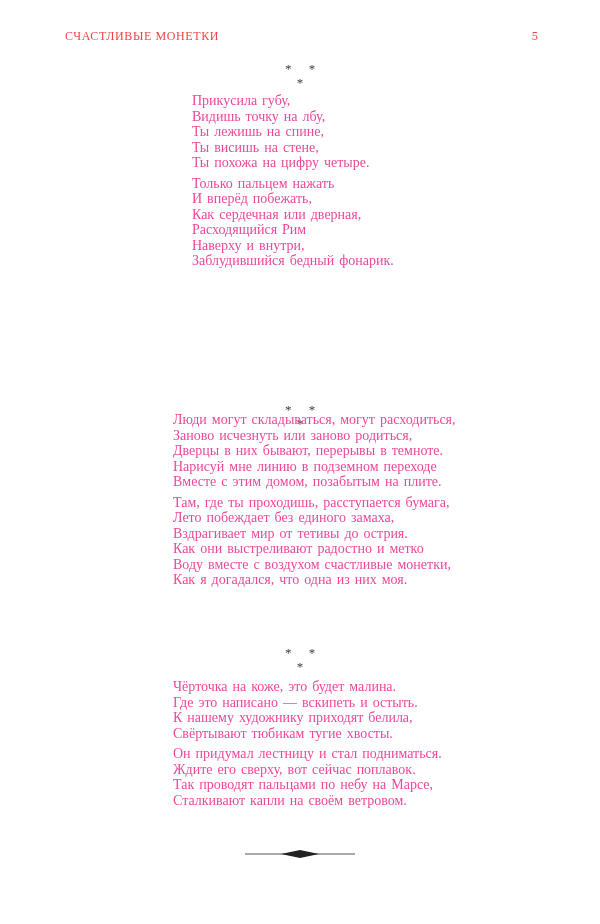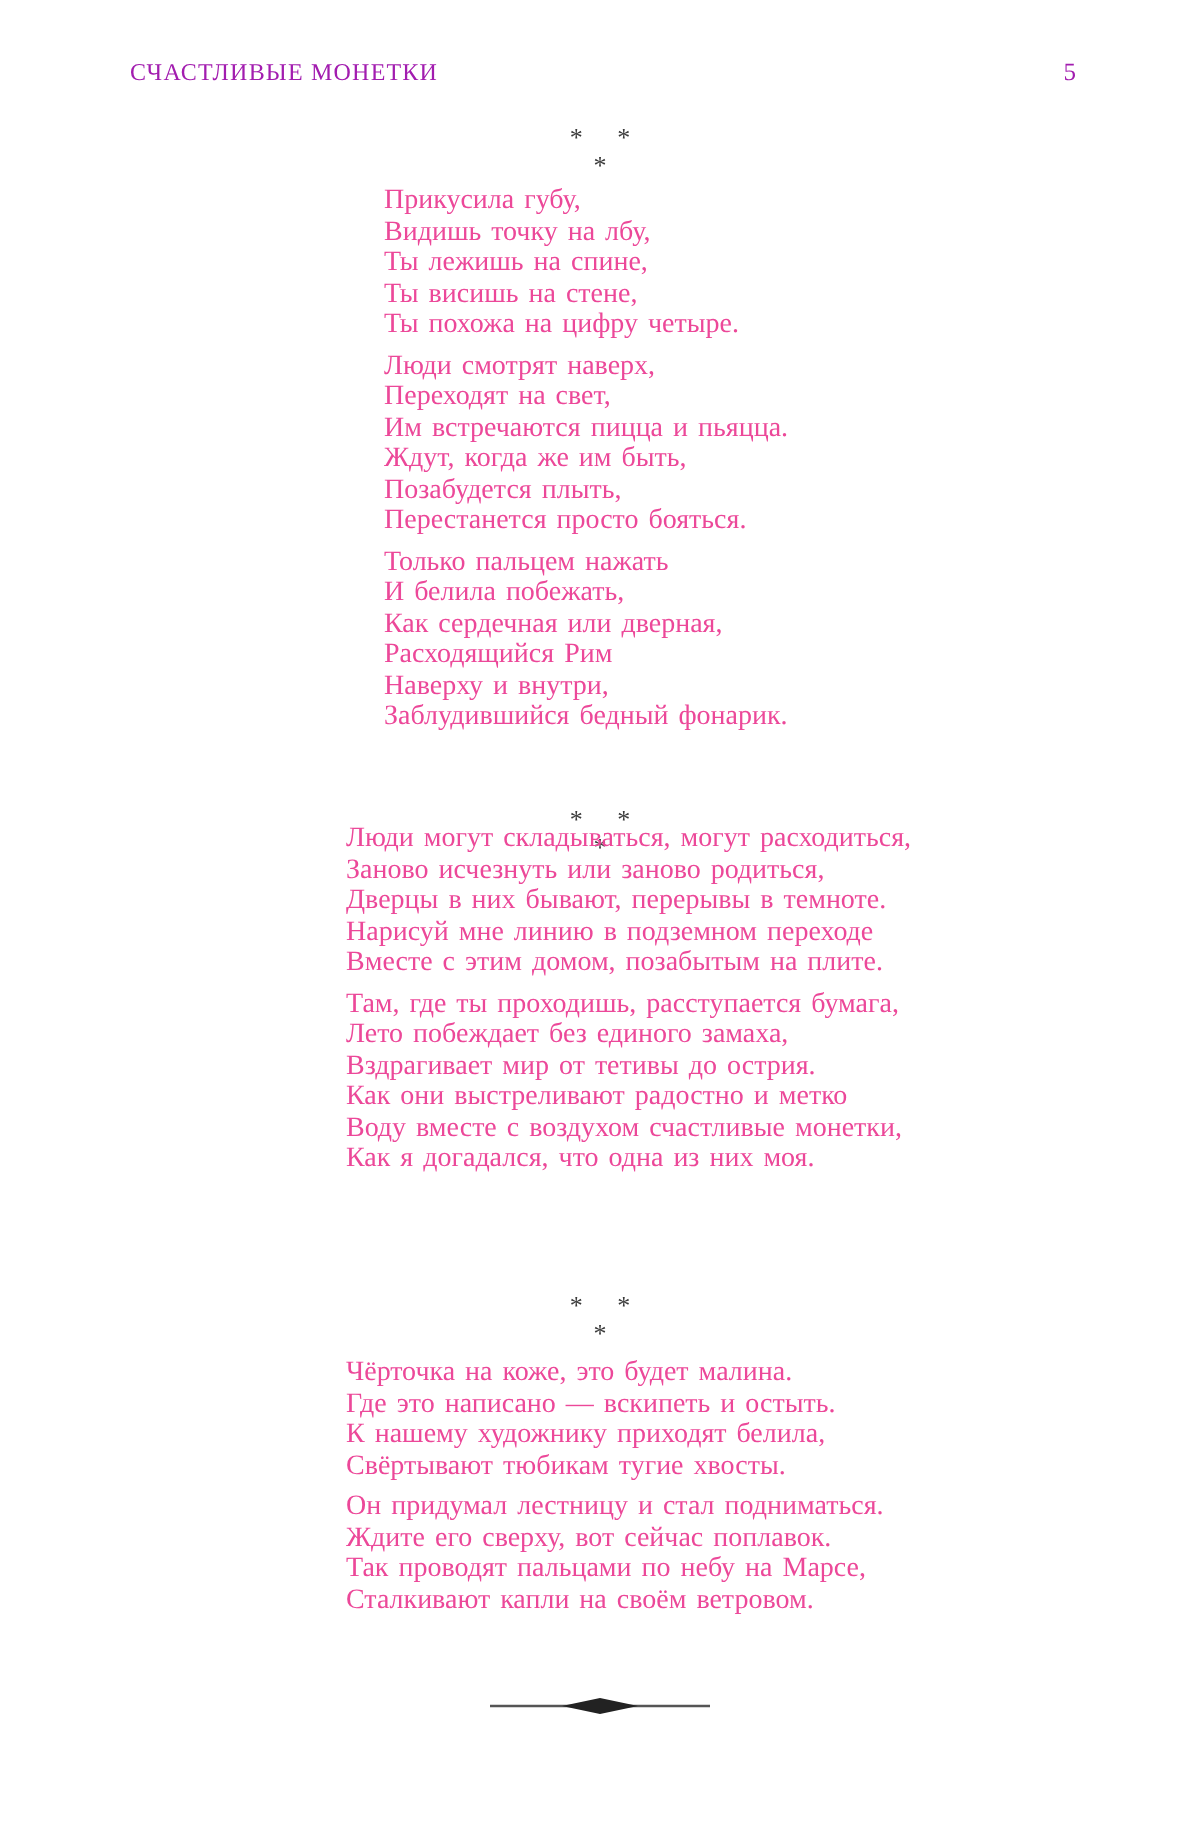--- a/index.html
+++ b/index.html
@@ -19,21 +19,21 @@
   .running-head {
     position: absolute;
     left: 65px;
     right: 62px;
     top: 29px;
     display: flex;
     justify-content: space-between;
     align-items: baseline;
     font-size: 12px;
     letter-spacing: 0.6px;
-    color: #a21caf;
+    color: #ef4444;
   }
   .running-head .pagenum {
     letter-spacing: 0;
     font-size: 12.5px;
   }
   .stars {
     position: absolute;
     left: 0;
     width: 600px;
     text-align: center;
@@ -86,30 +86,22 @@
 
   <div class="poem" style="left:192px; top:93px">
     <div class="stanza">
       <div>Прикусила губу,</div>
       <div>Видишь точку на лбу,</div>
       <div>Ты лежишь на спине,</div>
       <div>Ты висишь на стене,</div>
       <div>Ты похожа на цифру четыре.</div>
     </div>
     <div class="stanza">
-      <div>Люди смотрят наверх,</div>
-      <div>Переходят на свет,</div>
-      <div>Им встречаются пицца и пьяцца.</div>
-      <div>Ждут, когда же им быть,</div>
-      <div>Позабудется плыть,</div>
-      <div>Перестанется просто бояться.</div>
-    </div>
-    <div class="stanza">
       <div>Только пальцем нажать</div>
-      <div>И белила побежать,</div>
+      <div>И вперёд побежать,</div>
       <div>Как сердечная или дверная,</div>
       <div>Расходящийся Рим</div>
       <div>Наверху и внутри,</div>
       <div>Заблудившийся бедный фонарик.</div>
     </div>
   </div>
 
   <div class="stars" style="top:403px">
     <div class="stars-row">
       <span class="star">*</span>

